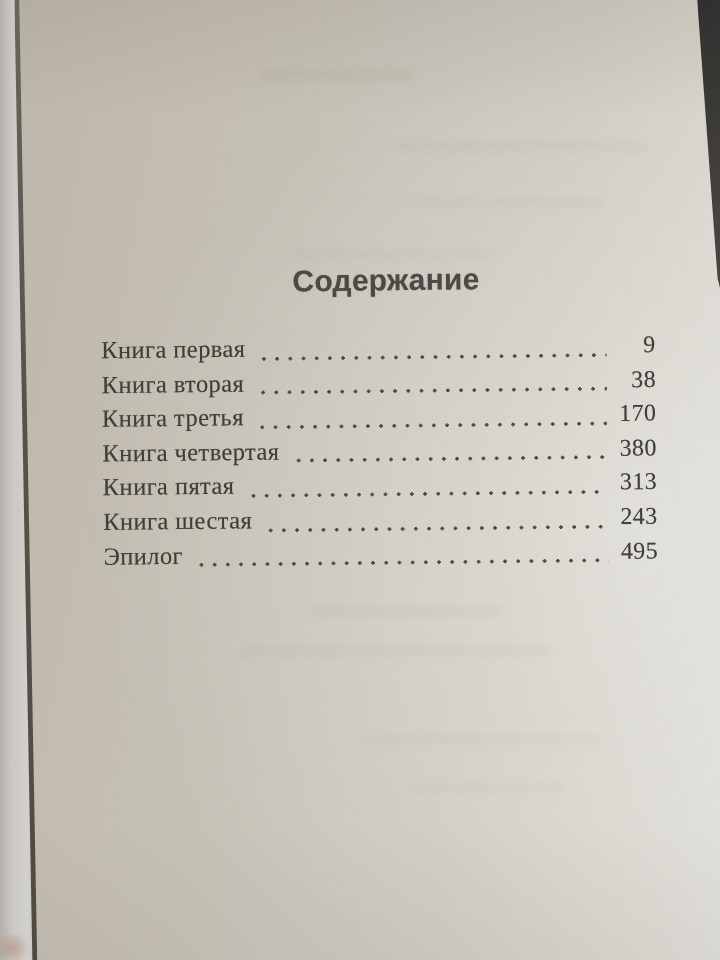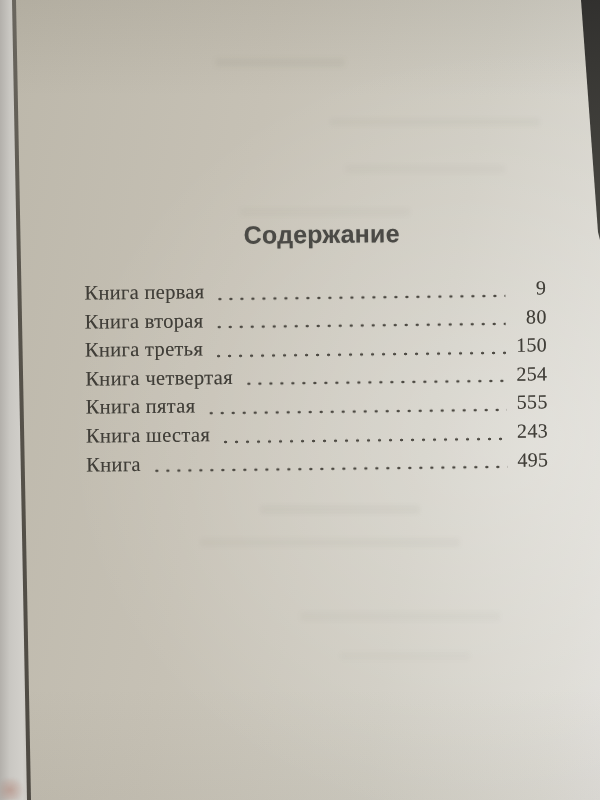--- a/index.html
+++ b/index.html
@@ -113,44 +113,44 @@
     <h1 class="heading">Содержание</h1>
     <div class="toc" id="toc-list">
         <div class="row">
           <span class="label">Книга первая</span>
           <div class="dots"></div>
           <span class="num">9</span>
         </div>
         <div class="row">
           <span class="label">Книга вторая</span>
           <div class="dots"></div>
-          <span class="num">80</span>
+          <span class="num">38</span>
         </div>
         <div class="row">
           <span class="label">Книга третья</span>
           <div class="dots"></div>
-          <span class="num">150</span>
+          <span class="num">170</span>
         </div>
         <div class="row">
           <span class="label">Книга четвертая</span>
           <div class="dots"></div>
-          <span class="num">254</span>
+          <span class="num">380</span>
         </div>
         <div class="row">
           <span class="label">Книга пятая</span>
           <div class="dots"></div>
-          <span class="num">555</span>
+          <span class="num">313</span>
         </div>
         <div class="row">
           <span class="label">Книга шестая</span>
           <div class="dots"></div>
           <span class="num">243</span>
         </div>
         <div class="row">
-          <span class="label">Книга</span>
+          <span class="label">Эпилог</span>
           <div class="dots"></div>
           <span class="num">495</span>
         </div>
       </div>
   </div>
 
   <div class="left-under"></div>
   <div class="left-line"></div>
   <div class="corner-dark"></div>
   <div class="red-spot"></div>

